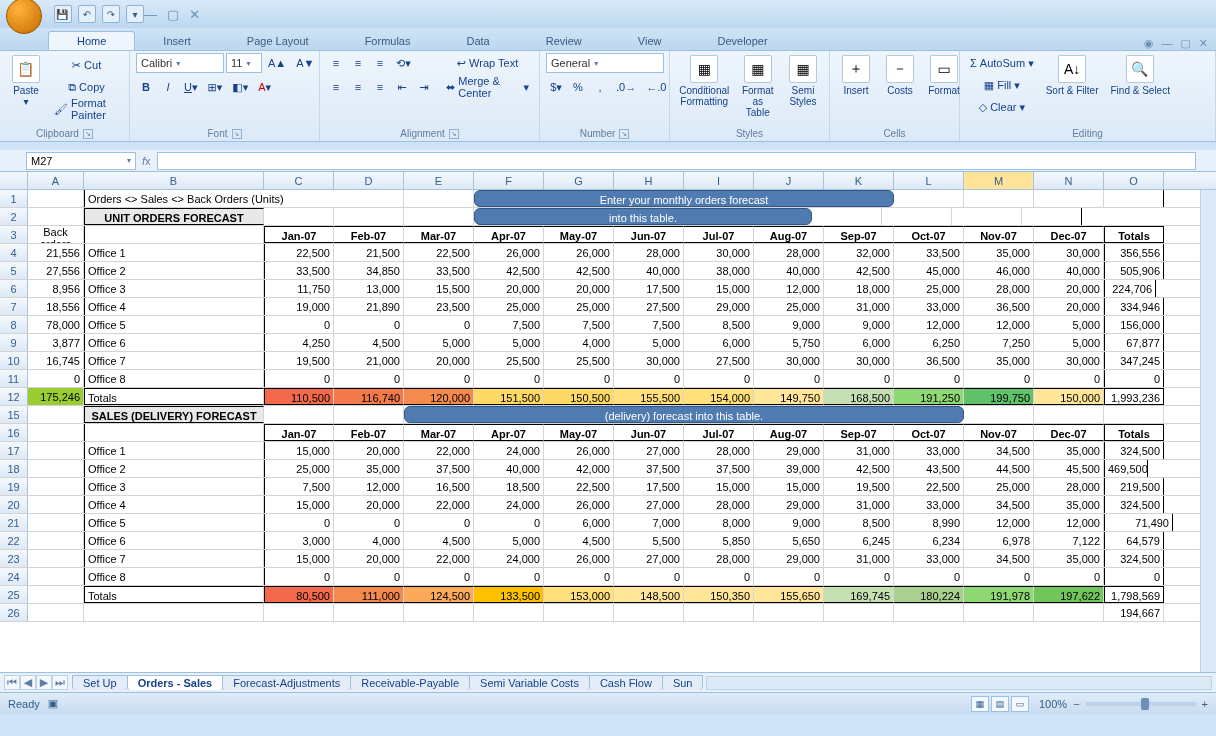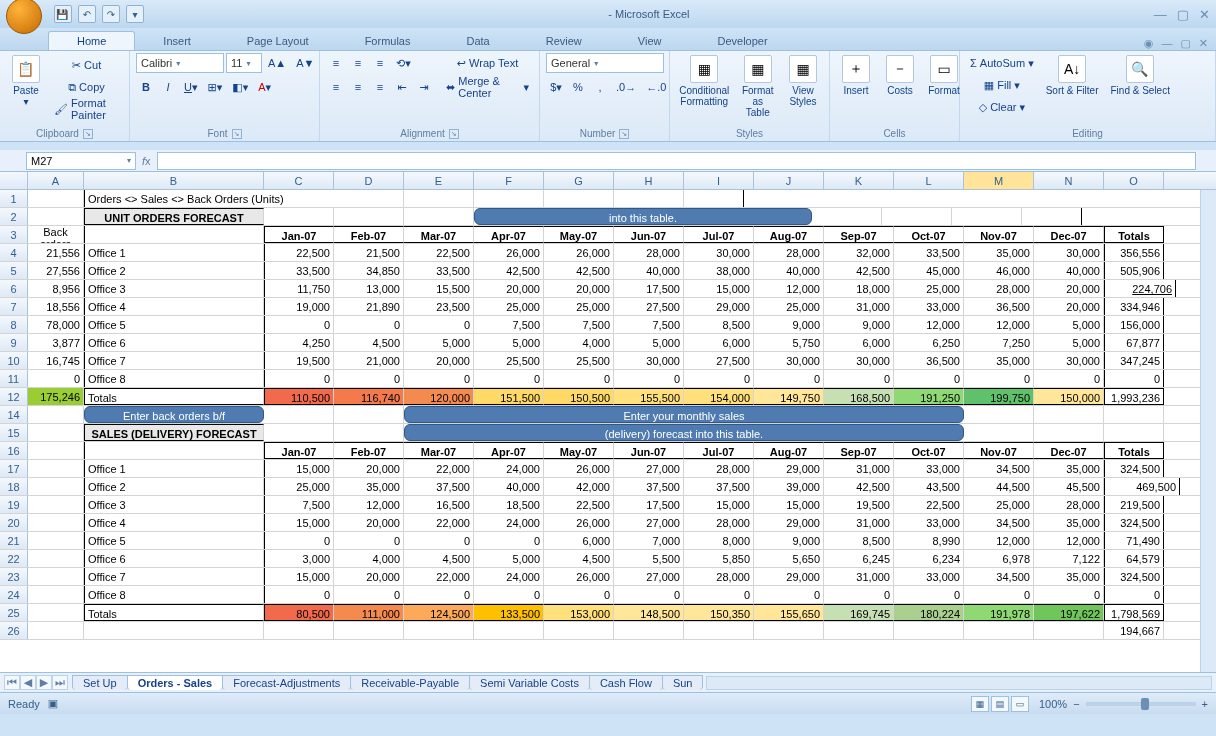--- a/index.html
+++ b/index.html
@@ -75,21 +75,20 @@
 <body>
 
 <div class="titlebar">
   <div class="orb"></div>
   <div class="qat">
     <div class="qbtn">💾</div>
     <div class="qbtn">↶</div>
     <div class="qbtn">↷</div>
     <div class="qbtn">▾</div>
   </div>
-  <div class="title-center"><span style="color:#3b5a82"> - </span><span>Microsoft Excel</span></div>
   <div class="winbtns">
     <span>—</span>
     <span>▢</span>
     <span>✕</span>
   </div>
 </div>
 
 <div class="tabstrip">
   <div class="tab active">Home</div>
   <div class="tab">Insert</div>
@@ -213,21 +212,21 @@
       <div class="bigbtn">
           <div class="ico">▦</div>
           <div class="lbl">Conditional Formatting</div>
         </div>
       <div class="bigbtn">
           <div class="ico">▦</div>
           <div class="lbl">Format as Table</div>
         </div>
       <div class="bigbtn">
           <div class="ico">▦</div>
-          <div class="lbl">View Styles</div>
+          <div class="lbl">Semi Styles</div>
         </div>
     </div>
     <div class="group-title">
         <span>Styles</span>
       </div>
   </div>
 
   <div class="group" style="width:130px">
     <div class="group-body">
       <div class="bigbtn">
@@ -301,20 +300,21 @@
       <div class="ch active" style="width:70px;display:inline-block">M</div>
       <div class="ch" style="width:70px;display:inline-block">N</div>
       <div class="ch" style="width:60px;display:inline-block">O</div>
   </div>
   <div class="rows" id="rows">
       <div class="gridrow">
         <div class="rh">1</div>
         <div class="cell " style="width:56px;"></div>
         <div class="cell l bl" style="width:320px">Orders &lt;&gt; Sales &lt;&gt; Back Orders (Units)</div>
         <div class="cell " style="width:70px;"></div>
+        <div class="cell callout" style="width:420px">Enter your monthly orders forecast</div>
         <div class="cell " style="width:70px;"></div>
         <div class="cell " style="width:70px;"></div>
         <div class="cell " style="width:70px;"></div>
         <div class="cell br" style="width:60px;"></div>
       </div>
       <div class="gridrow">
         <div class="rh">2</div>
         <div class="cell " style="width:56px;"></div>
         <div class="cell hdr-panel c bl bt bb" style="width:180px">UNIT ORDERS FORECAST</div>
         <div class="cell " style="width:70px;"></div>
@@ -389,21 +389,21 @@
         <div class="cell r" style="width:70px;">15,500</div>
         <div class="cell r" style="width:70px;">20,000</div>
         <div class="cell r" style="width:70px;">20,000</div>
         <div class="cell r" style="width:70px;">17,500</div>
         <div class="cell r" style="width:70px;">15,000</div>
         <div class="cell r" style="width:70px;">12,000</div>
         <div class="cell r" style="width:70px;">18,000</div>
         <div class="cell r" style="width:70px;">25,000</div>
         <div class="cell r" style="width:70px;">28,000</div>
         <div class="cell r" style="width:70px;">20,000</div>
-        <div class="cell r bl br" style="width:72px;text-decoration:underline;">224,706</div>
+        <div class="cell r bl br" style="width:52px;">224,706</div>
       </div>
       <div class="gridrow">
         <div class="rh">7</div>
         <div class="cell r" style="width:56px;">18,556</div>
         <div class="cell l bl" style="width:180px;">Office 4</div>
         <div class="cell r bl" style="width:70px;">19,000</div>
         <div class="cell r" style="width:70px;">21,890</div>
         <div class="cell r" style="width:70px;">23,500</div>
         <div class="cell r" style="width:70px;">25,000</div>
         <div class="cell r" style="width:70px;">25,000</div>
@@ -500,31 +500,20 @@
         <div class="cell r bt bb" style="width:70px;background:#ffe07a">155,500</div>
         <div class="cell r bt bb" style="width:70px;background:#ffe07a">154,000</div>
         <div class="cell r bt bb" style="width:70px;background:#ffe699">149,750</div>
         <div class="cell r bt bb" style="width:70px;background:#c6e0b4">168,500</div>
         <div class="cell r bt bb" style="width:70px;background:#8ed973">191,250</div>
         <div class="cell r bt bb" style="width:70px;background:#5fc26b">199,750</div>
         <div class="cell r bt bb" style="width:70px;background:#ffe699">150,000</div>
         <div class="cell r bl br bt bb" style="width:60px;">1,993,236</div>
       </div>
       <div class="gridrow">
-        <div class="rh">14</div>
-        <div class="cell " style="width:56px;"></div>
-        <div class="cell callout" style="width:180px">Enter back orders b/f</div>
-        <div class="cell " style="width:70px;"></div>
-        <div class="cell " style="width:70px;"></div>
-        <div class="cell callout" style="width:560px">Enter your monthly sales</div>
-        <div class="cell " style="width:70px;"></div>
-        <div class="cell " style="width:70px;"></div>
-        <div class="cell " style="width:60px;"></div>
-      </div>
-      <div class="gridrow">
         <div class="rh">15</div>
         <div class="cell " style="width:56px;"></div>
         <div class="cell hdr-panel c bl bt bb" style="width:180px">SALES (DELIVERY) FORECAST</div>
         <div class="cell " style="width:70px;"></div>
         <div class="cell " style="width:70px;"></div>
         <div class="cell callout" style="width:560px">(delivery) forecast into this table.</div>
         <div class="cell " style="width:70px;"></div>
         <div class="cell " style="width:70px;"></div>
         <div class="cell " style="width:60px;"></div>
       </div>
@@ -573,21 +562,21 @@
         <div class="cell r" style="width:70px;">37,500</div>
         <div class="cell r" style="width:70px;">40,000</div>
         <div class="cell r" style="width:70px;">42,000</div>
         <div class="cell r" style="width:70px;">37,500</div>
         <div class="cell r" style="width:70px;">37,500</div>
         <div class="cell r" style="width:70px;">39,000</div>
         <div class="cell r" style="width:70px;">42,500</div>
         <div class="cell r" style="width:70px;">43,500</div>
         <div class="cell r" style="width:70px;">44,500</div>
         <div class="cell r" style="width:70px;">45,500</div>
-        <div class="cell r bl br" style="width:76px;">469,500</div>
+        <div class="cell r bl br" style="width:44px;">469,500</div>
       </div>
       <div class="gridrow">
         <div class="rh">19</div>
         <div class="cell " style="width:56px;"></div>
         <div class="cell l bl" style="width:180px;">Office 3</div>
         <div class="cell r bl" style="width:70px;">7,500</div>
         <div class="cell r" style="width:70px;">12,000</div>
         <div class="cell r" style="width:70px;">16,500</div>
         <div class="cell r" style="width:70px;">18,500</div>
         <div class="cell r" style="width:70px;">22,500</div>
@@ -627,21 +616,21 @@
         <div class="cell r" style="width:70px;">0</div>
         <div class="cell r" style="width:70px;">0</div>
         <div class="cell r" style="width:70px;">6,000</div>
         <div class="cell r" style="width:70px;">7,000</div>
         <div class="cell r" style="width:70px;">8,000</div>
         <div class="cell r" style="width:70px;">9,000</div>
         <div class="cell r" style="width:70px;">8,500</div>
         <div class="cell r" style="width:70px;">8,990</div>
         <div class="cell r" style="width:70px;">12,000</div>
         <div class="cell r" style="width:70px;">12,000</div>
-        <div class="cell r bl br" style="width:60px;">71,490</div>
+        <div class="cell r bl br" style="width:69px;">71,490</div>
       </div>
       <div class="gridrow">
         <div class="rh">22</div>
         <div class="cell " style="width:56px;"></div>
         <div class="cell l bl" style="width:180px;">Office 6</div>
         <div class="cell r bl" style="width:70px;">3,000</div>
         <div class="cell r" style="width:70px;">4,000</div>
         <div class="cell r" style="width:70px;">4,500</div>
         <div class="cell r" style="width:70px;">5,000</div>
         <div class="cell r" style="width:70px;">4,500</div>

